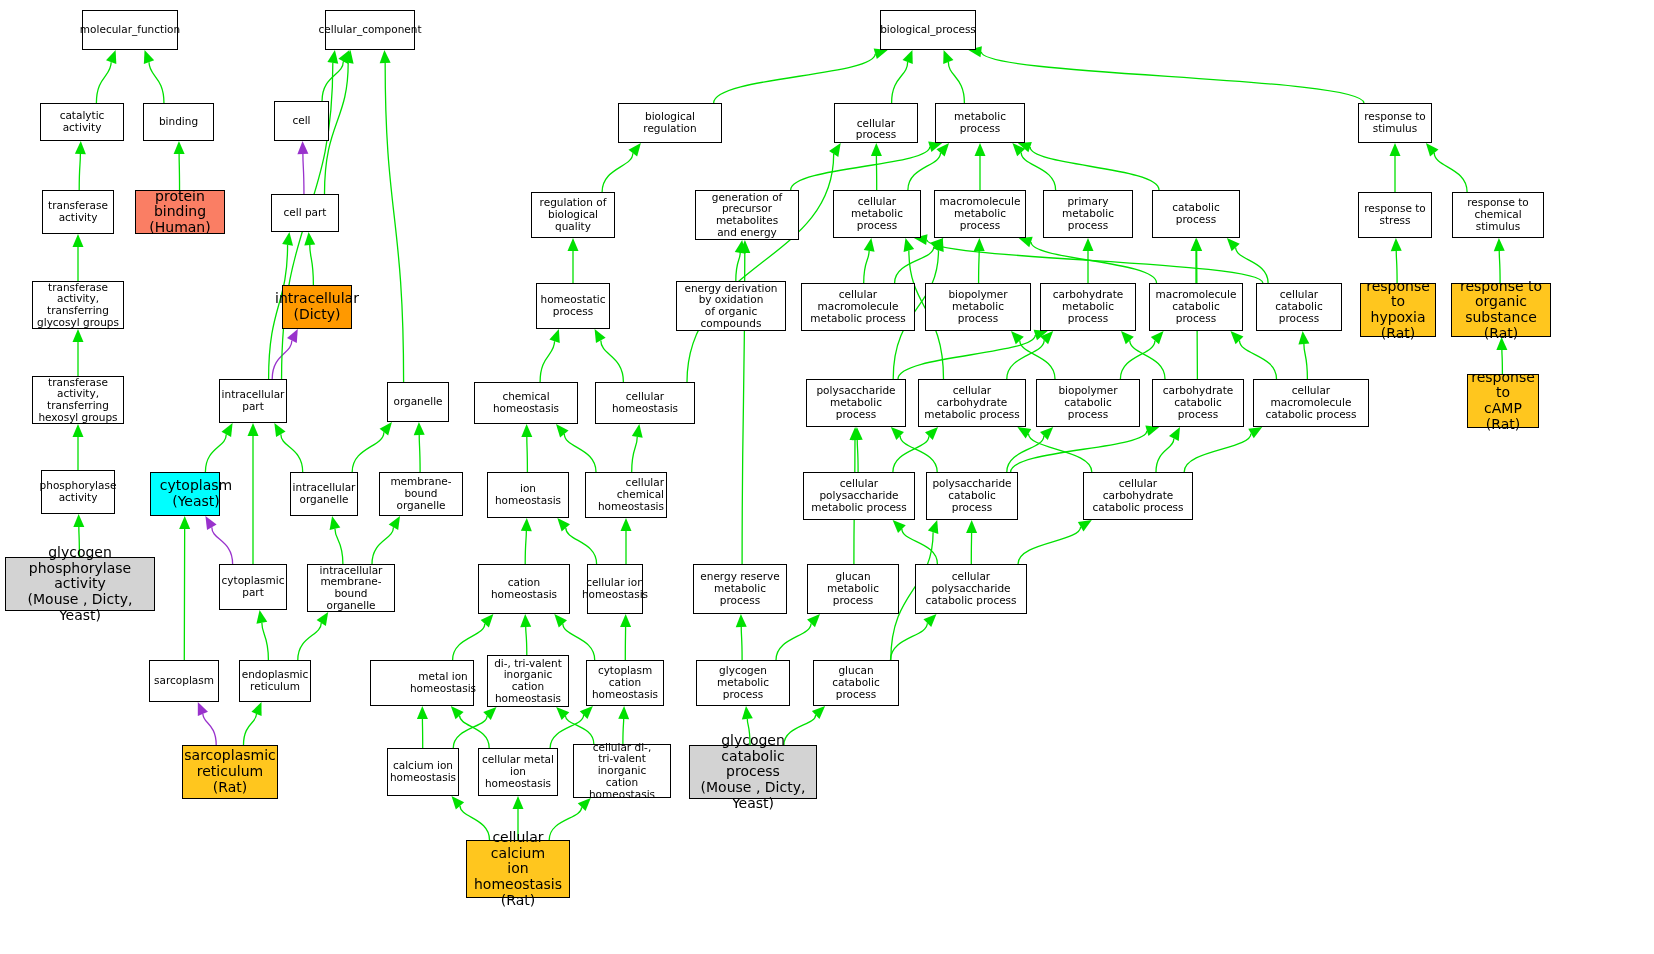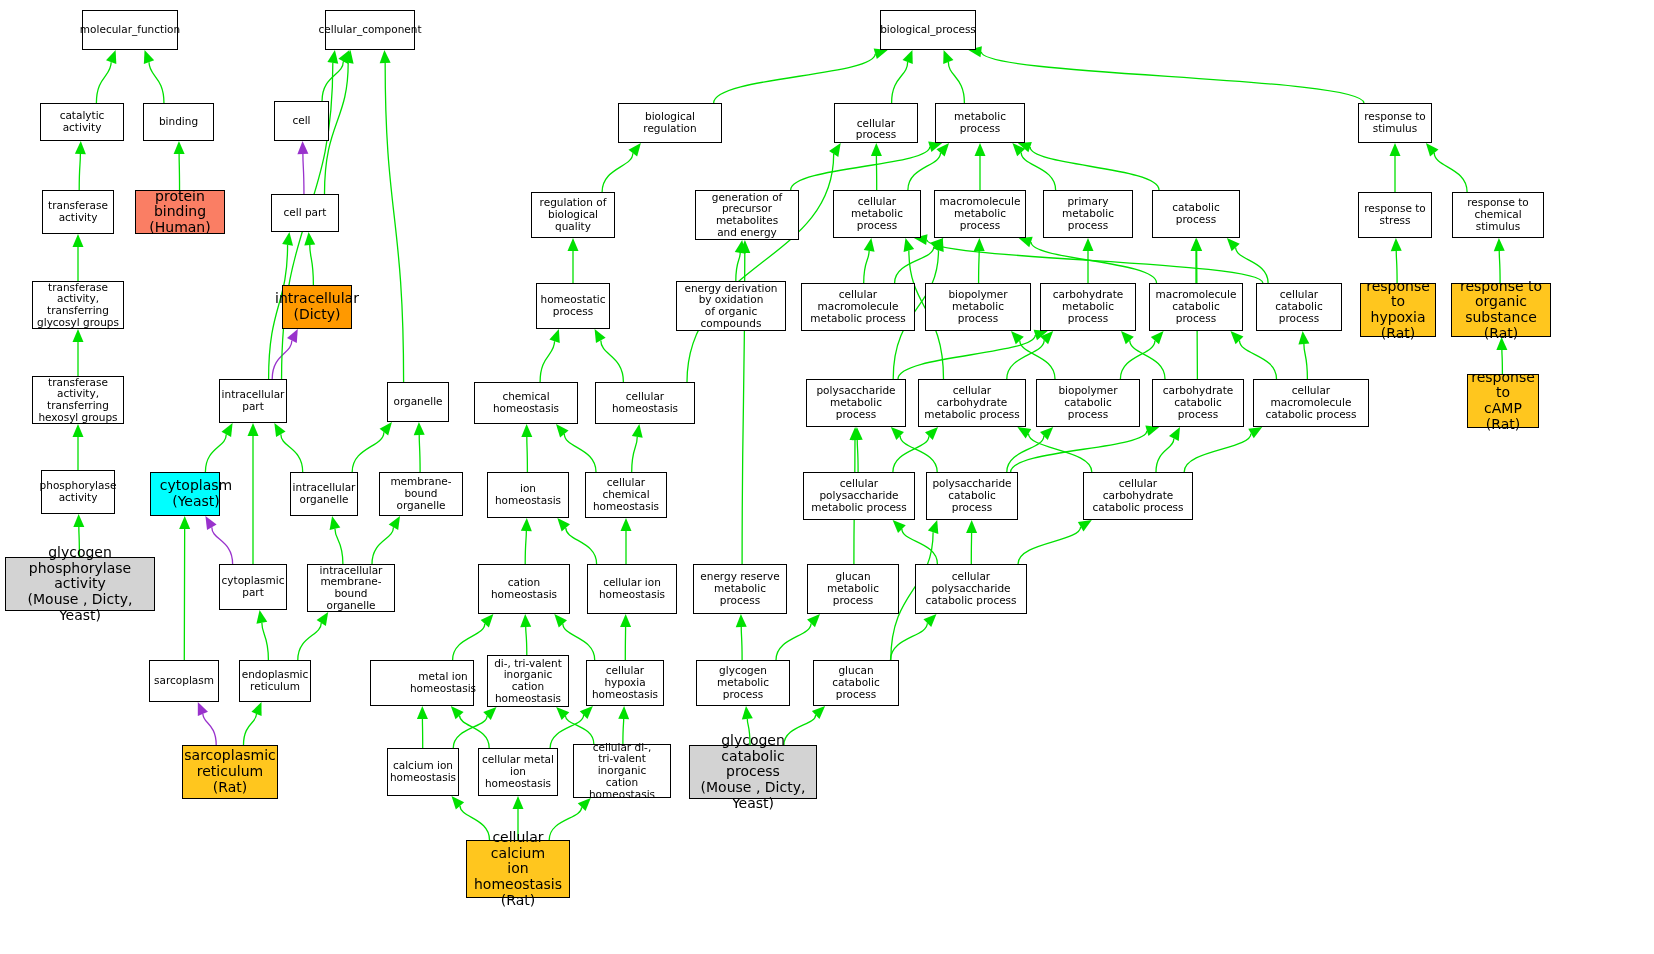--- a/index.html
+++ b/index.html
@@ -434,40 +434,40 @@
 catabolic process</span>
     </div>
     <div class="node sz-h" style="left: 1467px; top: 374px; width: 72px; height: 54px; background: rgb(255, 198, 30);">
       <span>response to
 cAMP
 (Rat)</span>
     </div>
     <div class="node sz-n" style="left: 487px; top: 472px; width: 82px; height: 46px; background: rgb(255, 255, 255);">
       <span>ion homeostasis</span>
     </div>
-    <div class="node sz-n" style="left: 585px; top: 472px; width: 82px; height: 46px; background: rgb(255, 255, 255);">
+    <div class="node sz-n" style="left: 585px; top: 472px; width: 82px; height: 46px; background: rgb(255, 255, 255); text-align: right;">
       <span>cellular chemical
 homeostasis</span>
     </div>
     <div class="node sz-n" style="left: 803px; top: 472px; width: 112px; height: 48px; background: rgb(255, 255, 255);">
       <span>cellular polysaccharide
 metabolic process</span>
     </div>
     <div class="node sz-n" style="left: 926px; top: 472px; width: 92px; height: 48px; background: rgb(255, 255, 255);">
       <span>polysaccharide
 catabolic process</span>
     </div>
     <div class="node sz-n" style="left: 1083px; top: 472px; width: 110px; height: 48px; background: rgb(255, 255, 255);">
       <span>cellular carbohydrate
 catabolic process</span>
     </div>
     <div class="node sz-n" style="left: 478px; top: 564px; width: 92px; height: 50px; background: rgb(255, 255, 255);">
       <span>cation homeostasis</span>
     </div>
-    <div class="node sz-n" style="left: 587px; top: 564px; width: 90px; height: 50px; background: rgb(255, 255, 255);">
+    <div class="node sz-n" style="left: 587px; top: 564px; width: 56px; height: 50px; background: rgb(255, 255, 255);">
       <span>cellular ion
 homeostasis</span>
     </div>
     <div class="node sz-n" style="left: 693px; top: 564px; width: 94px; height: 50px; background: rgb(255, 255, 255);">
       <span>energy reserve
 metabolic process</span>
     </div>
     <div class="node sz-n" style="left: 807px; top: 564px; width: 92px; height: 50px; background: rgb(255, 255, 255);">
       <span>glucan metabolic
 process</span>
@@ -478,21 +478,21 @@
     </div>
     <div class="node sz-n" style="left: 370px; top: 660px; width: 104px; height: 46px; background: rgb(255, 255, 255); padding-left: 44px;">
       <span>metal ion homeostasis</span>
     </div>
     <div class="node sz-n" style="left: 487px; top: 655px; width: 82px; height: 52px; background: rgb(255, 255, 255);">
       <span>di-, tri-valent
 inorganic cation
 homeostasis</span>
     </div>
     <div class="node sz-n" style="left: 586px; top: 660px; width: 78px; height: 46px; background: rgb(255, 255, 255);">
-      <span>cellular hypoxia
+      <span>cytoplasm cation
 homeostasis</span>
     </div>
     <div class="node sz-n" style="left: 696px; top: 660px; width: 94px; height: 46px; background: rgb(255, 255, 255);">
       <span>glycogen metabolic
 process</span>
     </div>
     <div class="node sz-n" style="left: 813px; top: 660px; width: 86px; height: 46px; background: rgb(255, 255, 255);">
       <span>glucan catabolic
 process</span>
     </div>

